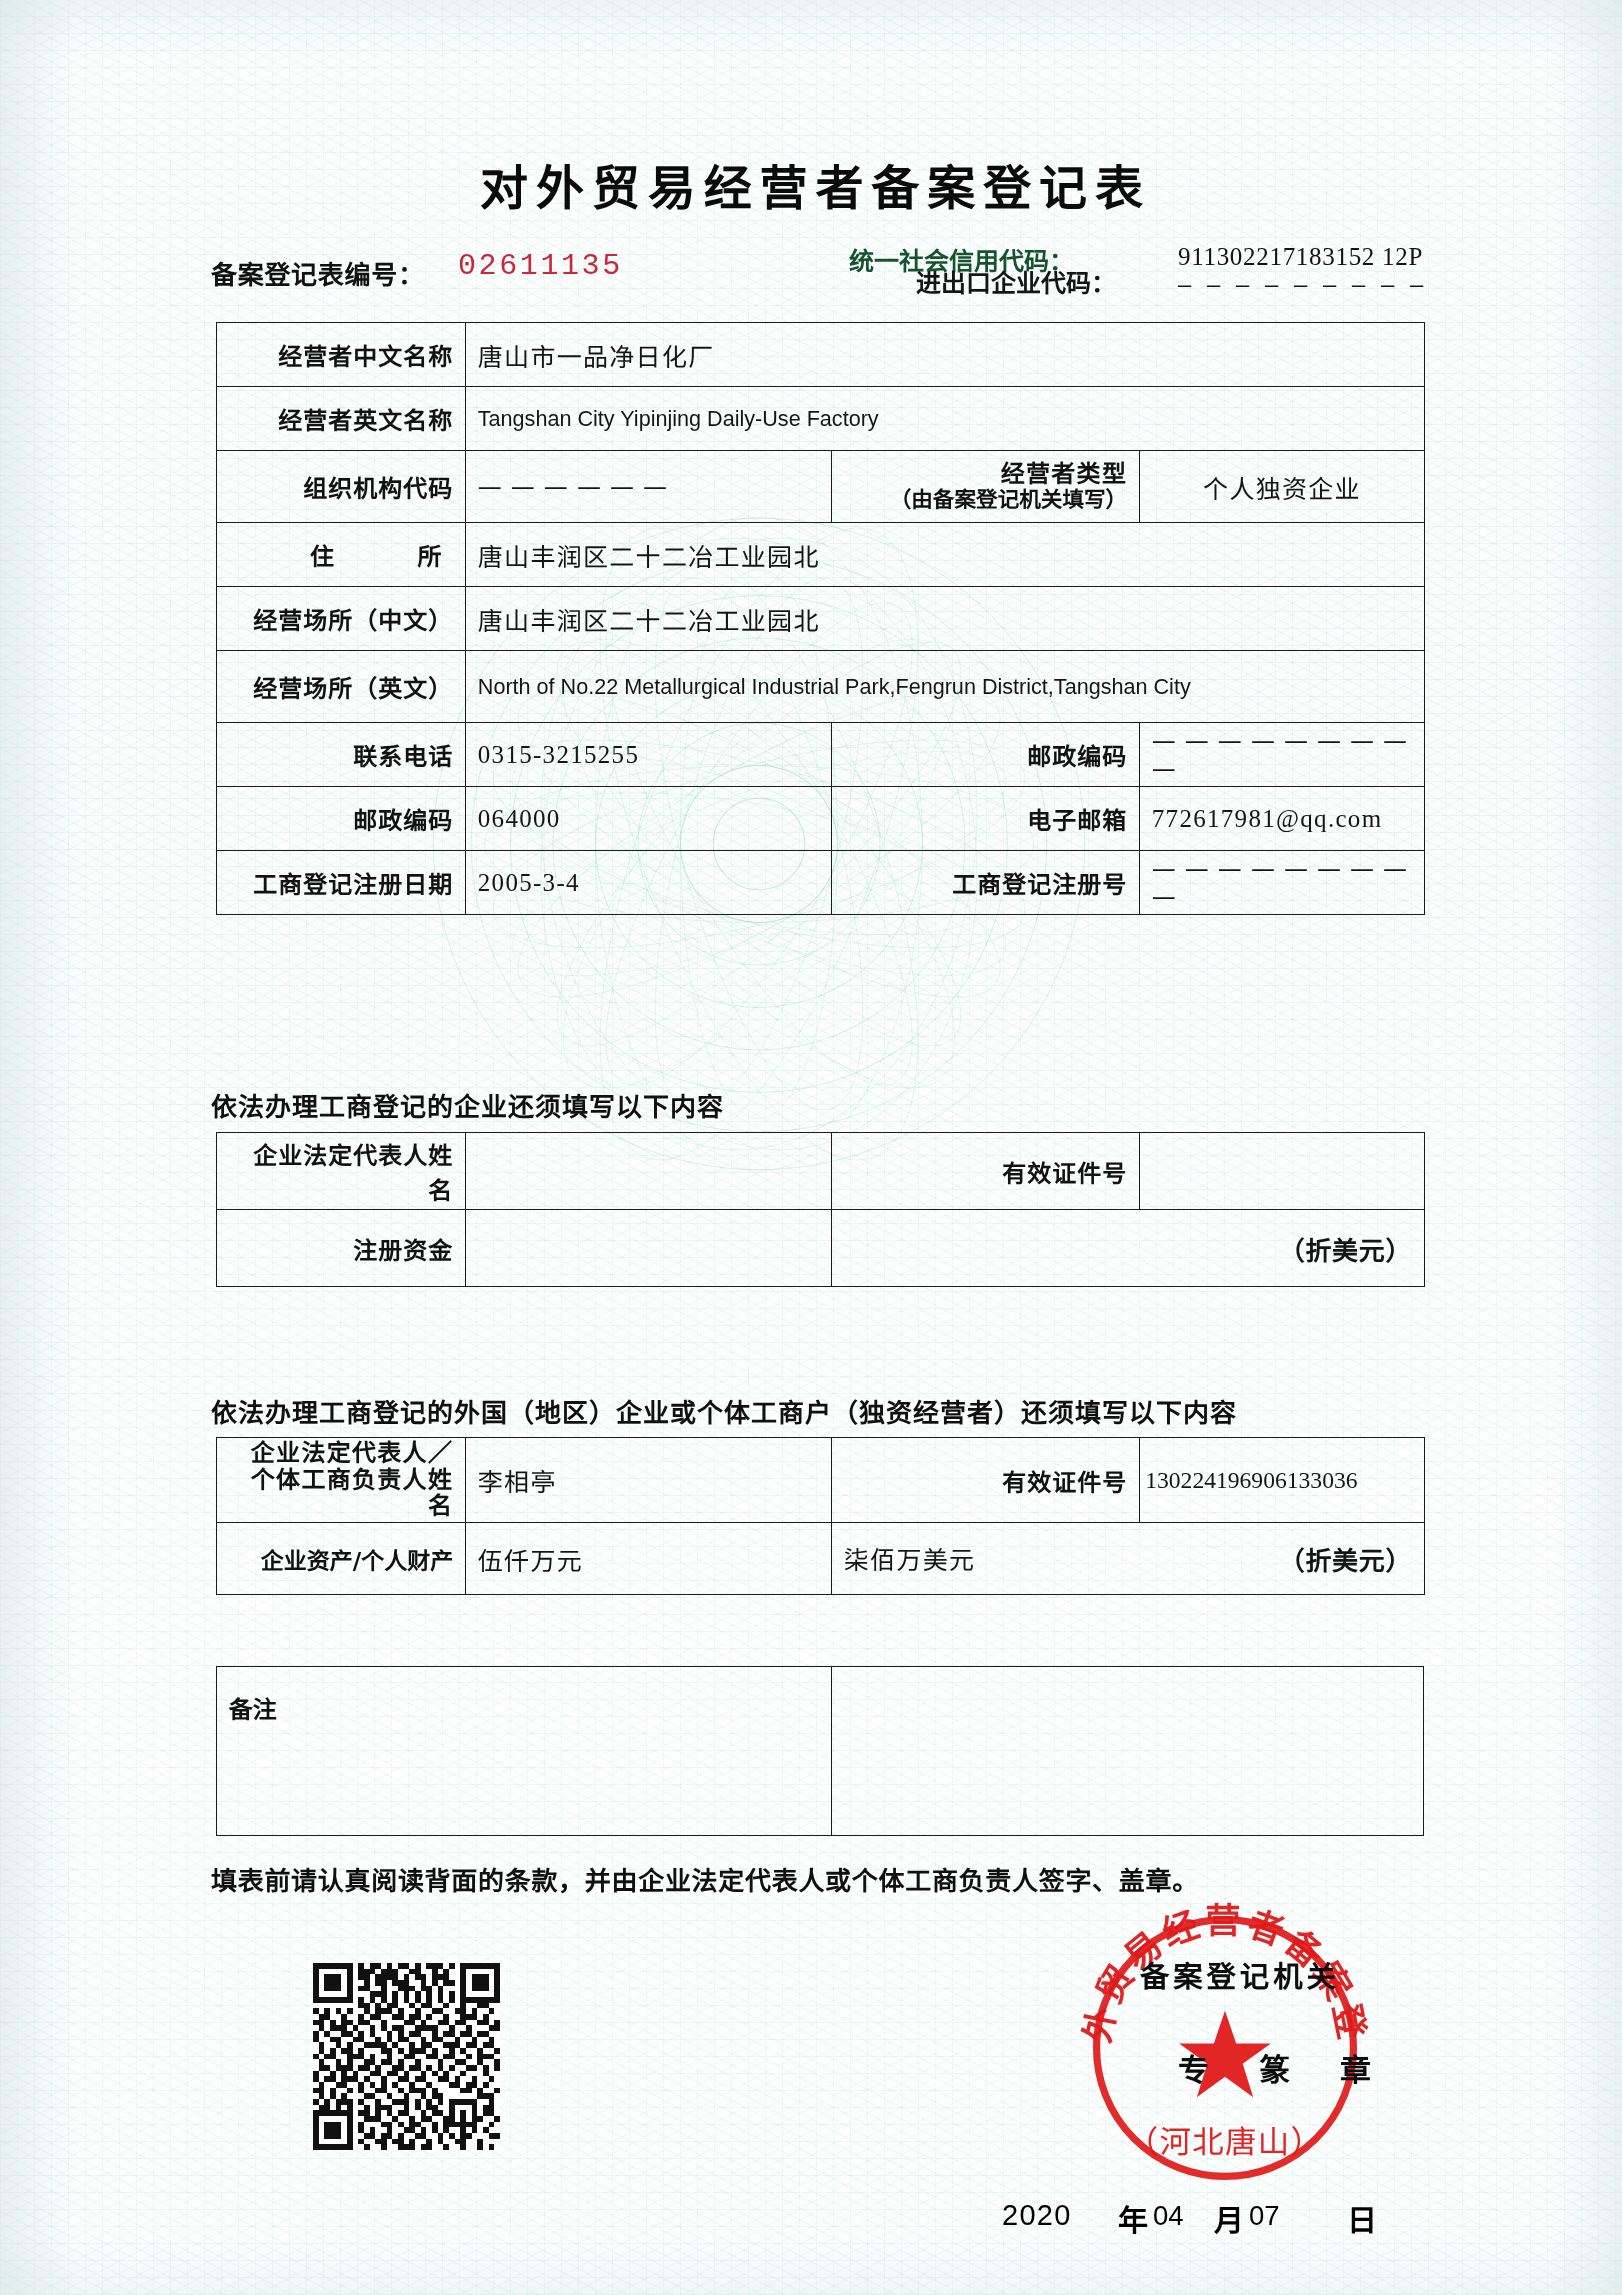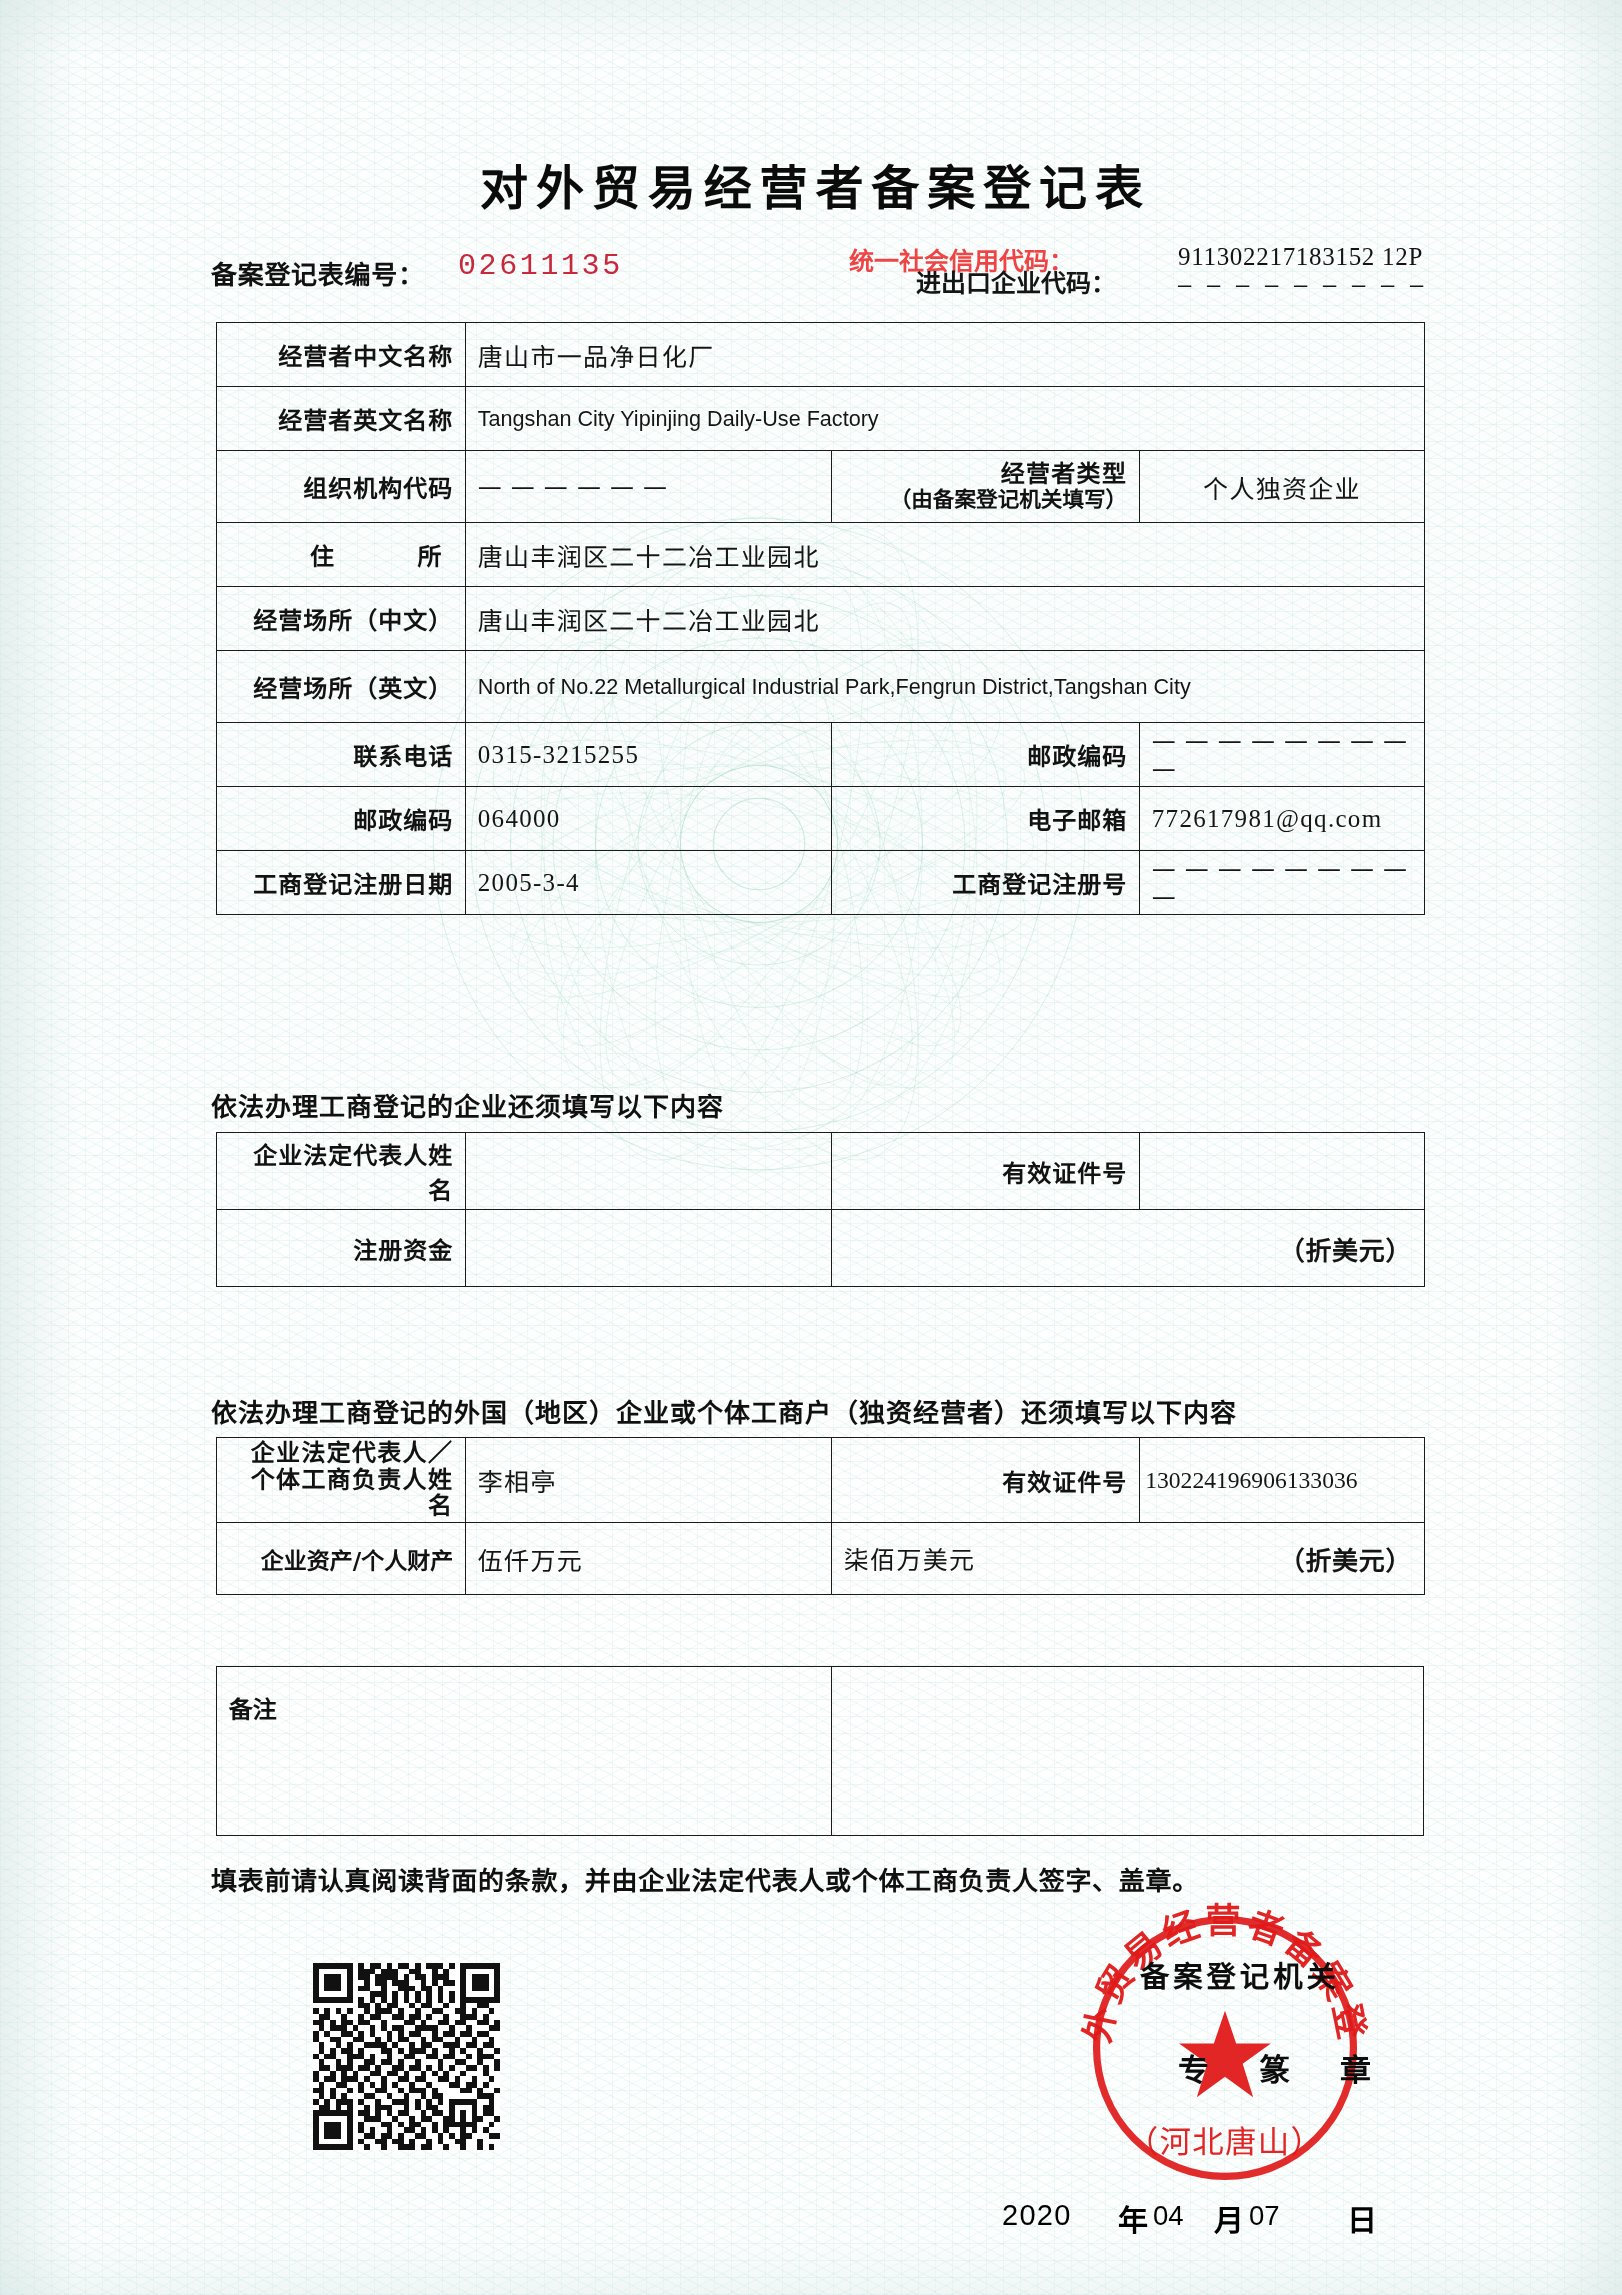--- a/index.html
+++ b/index.html
@@ -62,21 +62,21 @@
     font-family:"DejaVu Sans","Liberation Sans",sans-serif;
   }
   .reg-no-value{
     position:absolute;left:458px;top:249px;
     font-size:30px;color:#c8283c;letter-spacing:2.6px;
     font-family:"Liberation Mono","DejaVu Sans Mono",monospace;
   }
 
   .credit-label{
     position:absolute;left:849px;top:241px;
-    font-size:25px;font-weight:bold;color:#ef4444;letter-spacing:0px;
+    font-size:25px;font-weight:bold;color:#14532d;letter-spacing:0px;
     font-family:"DejaVu Sans","Liberation Sans",sans-serif;
   }
   .ie-label{
     position:absolute;left:916px;top:263px;
     font-size:25px;font-weight:bold;color:#151515;
     font-family:"DejaVu Sans","Liberation Sans",sans-serif;
   }
   .credit-value{
     position:absolute;left:1178px;top:243px;
     font-size:25px;color:#141414;letter-spacing:0.7px;

